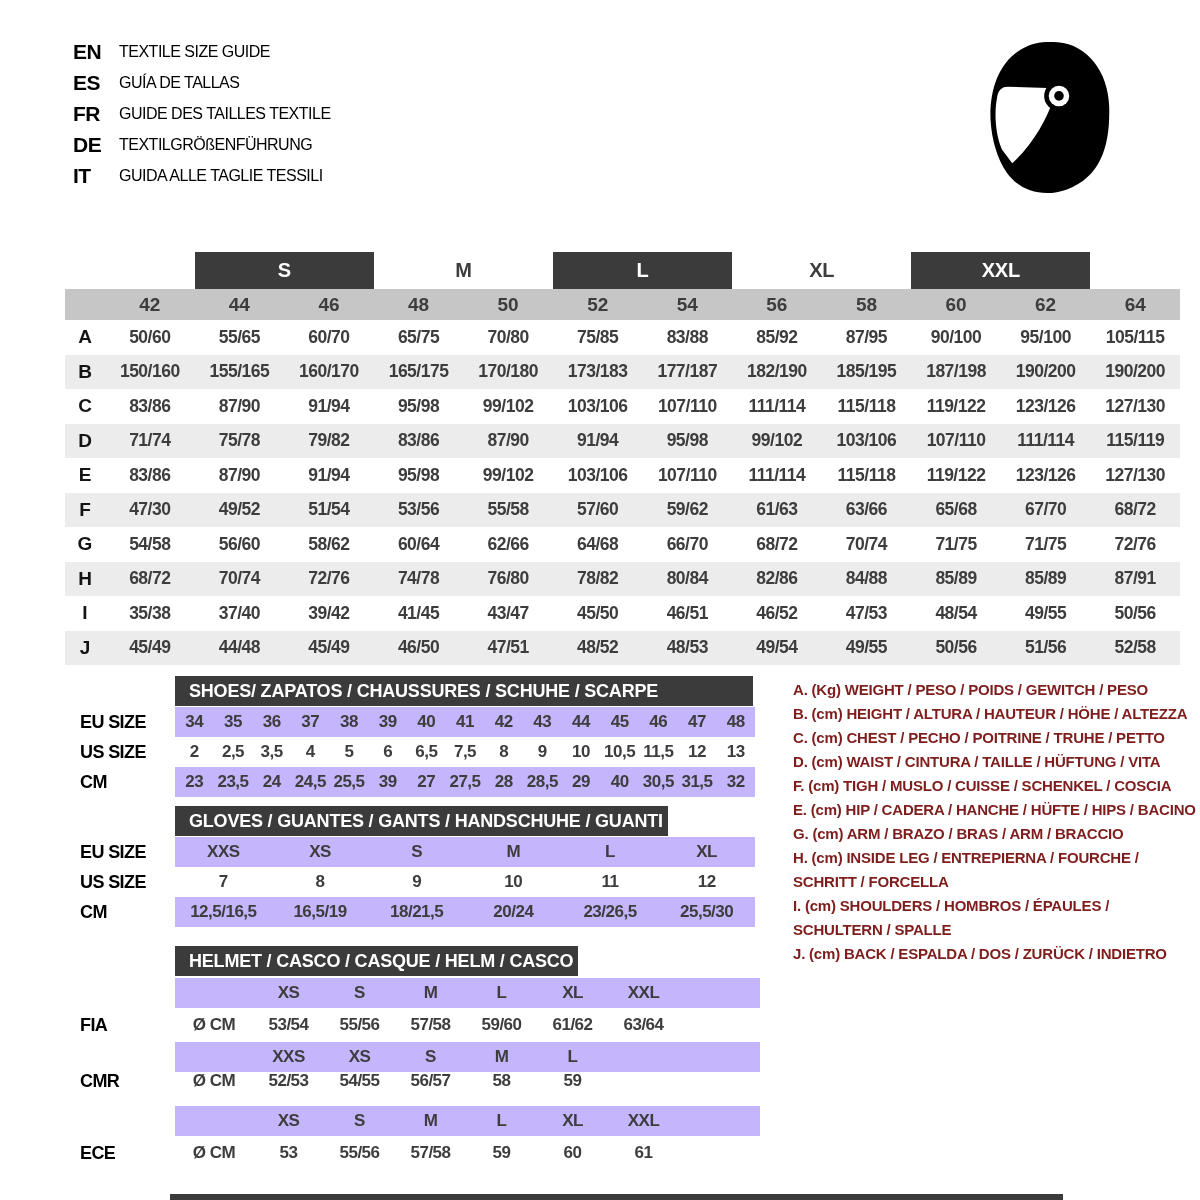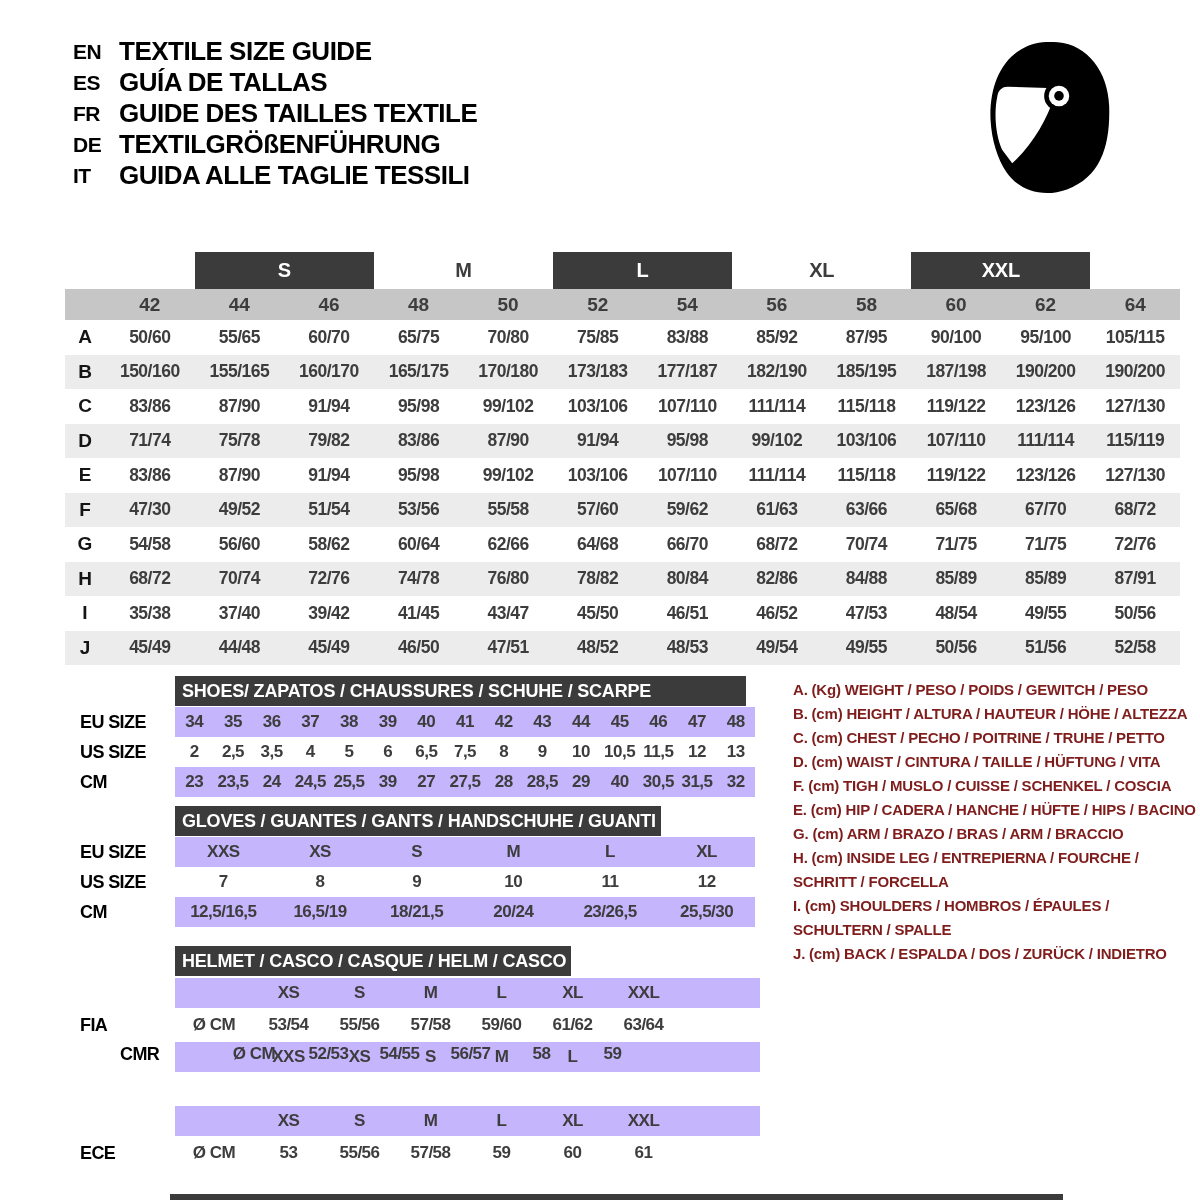--- a/index.html
+++ b/index.html
@@ -4,21 +4,21 @@
 <style>
   html,body{margin:0;padding:0}
   body{width:1200px;height:1200px;background:#fff;overflow:hidden;position:relative;
        font-family:"Liberation Sans","DejaVu Sans",sans-serif;color:#000;}
   .abs{position:absolute}
 
   
   .lang-list{left:73px;top:36px}
   .lang-row{display:flex;height:31px;align-items:center}
   .lang-code{width:46px;font-weight:700;font-size:21px;letter-spacing:-0.5px}
-  .lang-title{font-weight:700;font-size:26px;letter-spacing:-0.5px}
+  .lang-title{font-weight:400;font-size:16px;letter-spacing:-0.5px}
 
   
   .helmet-icon{left:982px;top:40px;width:138px;height:162px}
 
   
   .main-table{left:65px;top:252px;width:1115px}
   .grid13{display:grid;grid-template-columns:40px repeat(12,1fr)}
   .group-row{height:37px}
   .group-box,.group-plain{display:flex;align-items:center;justify-content:center;
       font-weight:700;font-size:20px;letter-spacing:-0.3px}
@@ -29,21 +29,21 @@
       font-weight:700;font-size:19px;color:#3d3d3d}
   .t-row{height:34.5px}
   .t-row.shaded{background:#ececec}
   .t-letter{display:flex;align-items:center;justify-content:center;
       font-weight:700;font-size:19px;color:#141414}
   .t-cell{display:flex;align-items:center;justify-content:center;
       font-weight:700;font-size:17.5px;color:#3d3d3d;letter-spacing:-0.5px;white-space:nowrap}
 
   
   .sec-bar{background:#3b3b3b;color:#fff;font-weight:700;font-size:18px;
-      display:flex;align-items:center;padding-left:7px;letter-spacing:-0.2px;
+      display:flex;align-items:center;padding-left:14px;letter-spacing:-0.2px;
       height:30px;white-space:nowrap}
   .sec-row{left:80px;display:flex;align-items:stretch;height:30px}
   .sec-label{width:95px;display:flex;align-items:center;font-weight:700;
       font-size:18px;letter-spacing:-0.6px;white-space:nowrap}
   .band{display:grid;height:100%}
   .band.shaded{background:#c4b5fd}
   .band-shoes{width:580px;grid-template-columns:repeat(15,1fr)}
   .band-gloves{width:580px;grid-template-columns:repeat(6,1fr)}
   .band-helmet{width:585px;grid-template-columns:78px repeat(6,71px)}
   .b-cell{display:flex;align-items:center;justify-content:center;font-weight:700;
@@ -401,21 +401,21 @@
       <div class="band band-helmet shaded">
         <div class="b-cell"></div>
         <div class="b-cell">XXS</div>
         <div class="b-cell">XS</div>
         <div class="b-cell">S</div>
         <div class="b-cell">M</div>
         <div class="b-cell">L</div>
         <div class="b-cell"></div>
       </div>
     </div>
-    <div class="abs sec-row" style="top: 1039px; margin-left: 40px;">
+    <div class="abs sec-row" style="top: 1066px;">
       <div class="sec-label">CMR</div>
       <div class="band band-helmet">
         <div class="b-cell">Ø CM</div>
         <div class="b-cell">52/53</div>
         <div class="b-cell">54/55</div>
         <div class="b-cell">56/57</div>
         <div class="b-cell">58</div>
         <div class="b-cell">59</div>
         <div class="b-cell"></div>
       </div>

